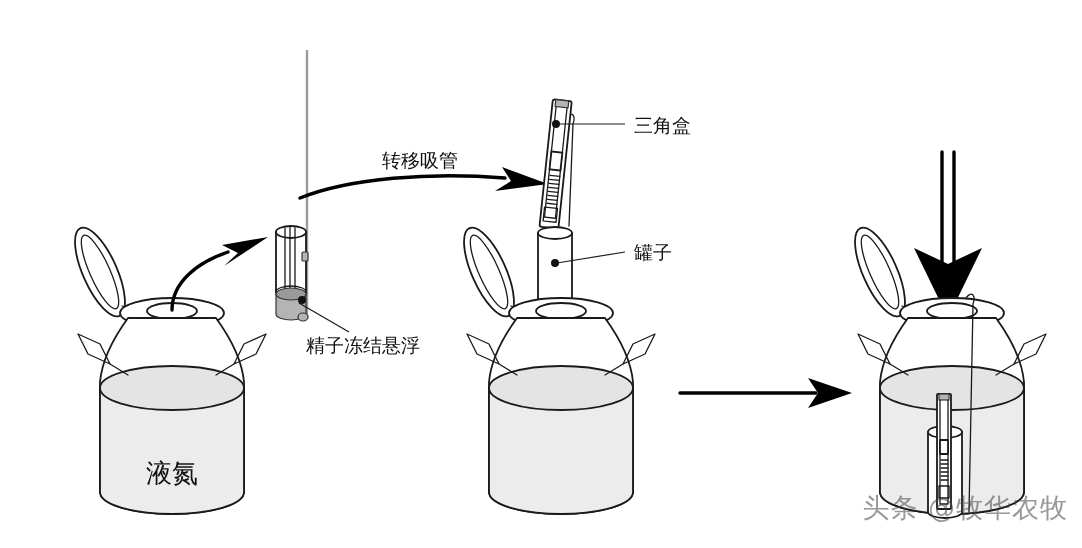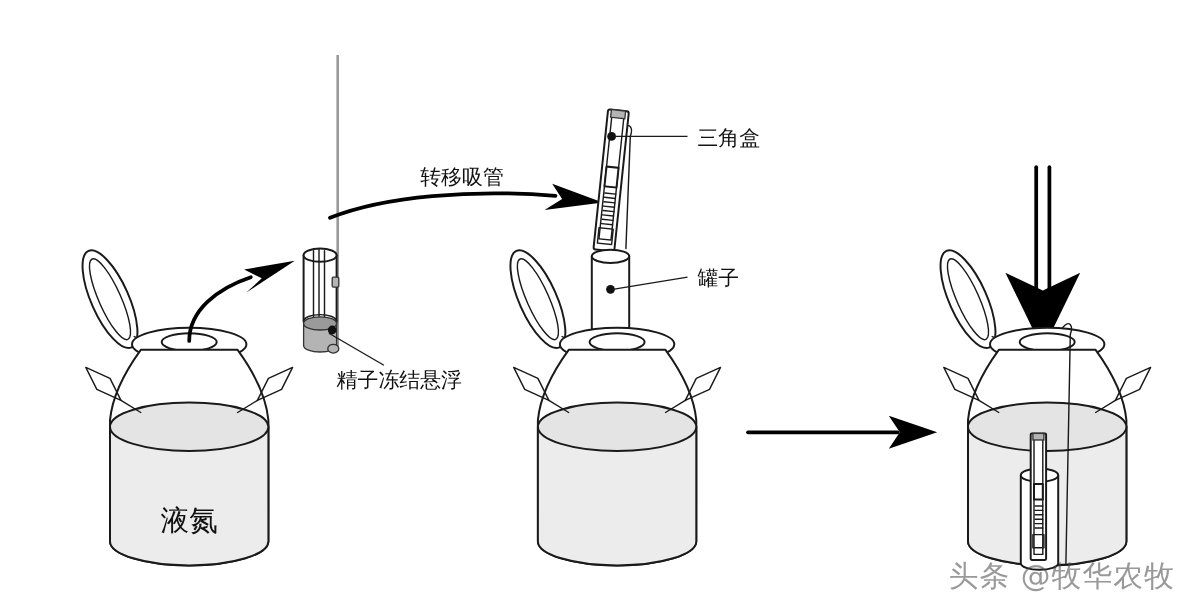--- a/index.html
+++ b/index.html
@@ -88,21 +88,21 @@
     stroke-width: 1.2;
   }
   .rod {
     fill: none;
     stroke: #9a9a9a;
     stroke-width: 2.4;
   }
   .watermark {
     position: absolute;
     right: 14px;
-    bottom: 6px;
+    bottom: 22px;
     font-size: 27px;
     color: rgba(70,70,70,0.55);
     font-family: "DejaVu Sans", "Liberation Sans", sans-serif;
     letter-spacing: 1px;
     white-space: nowrap;
     user-select: none;
   }
 </style>
 </head>
 <body>

